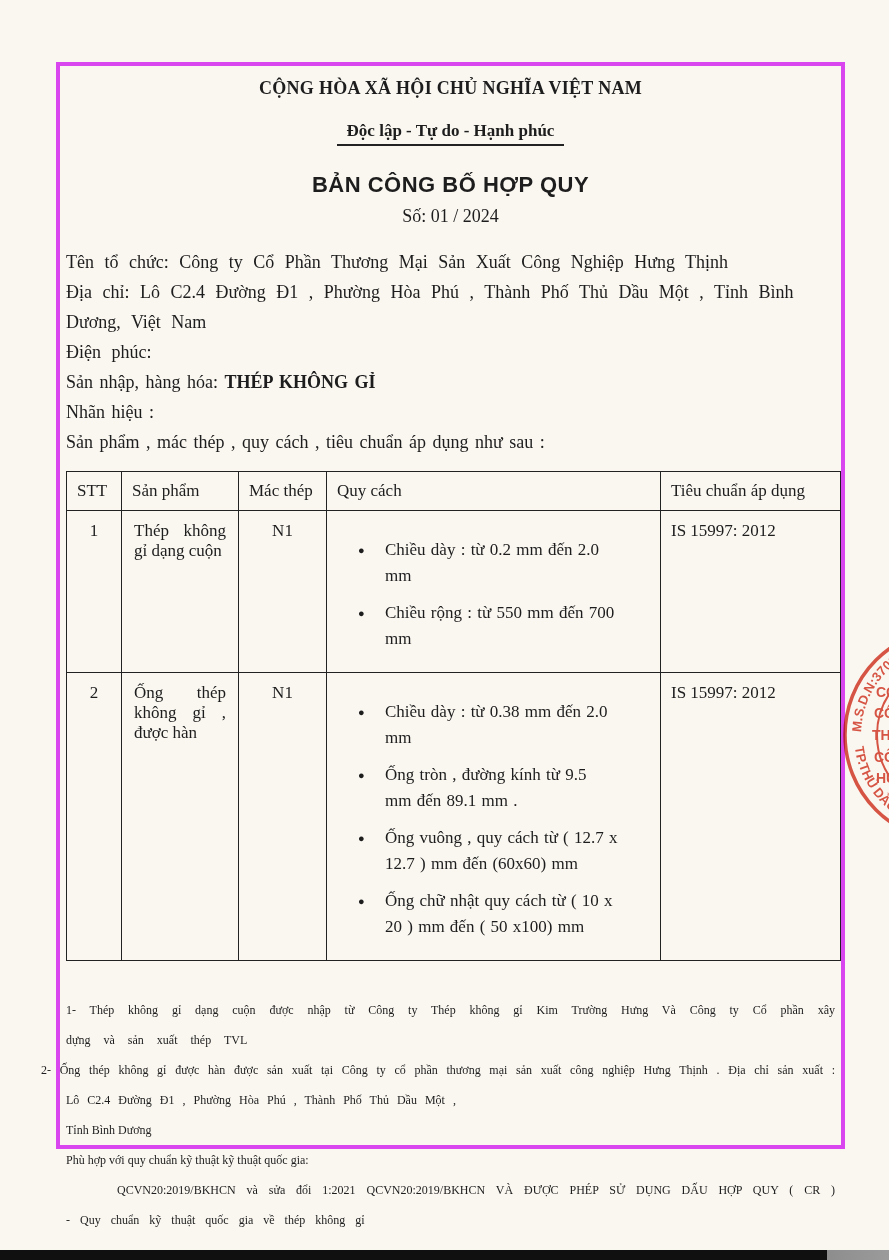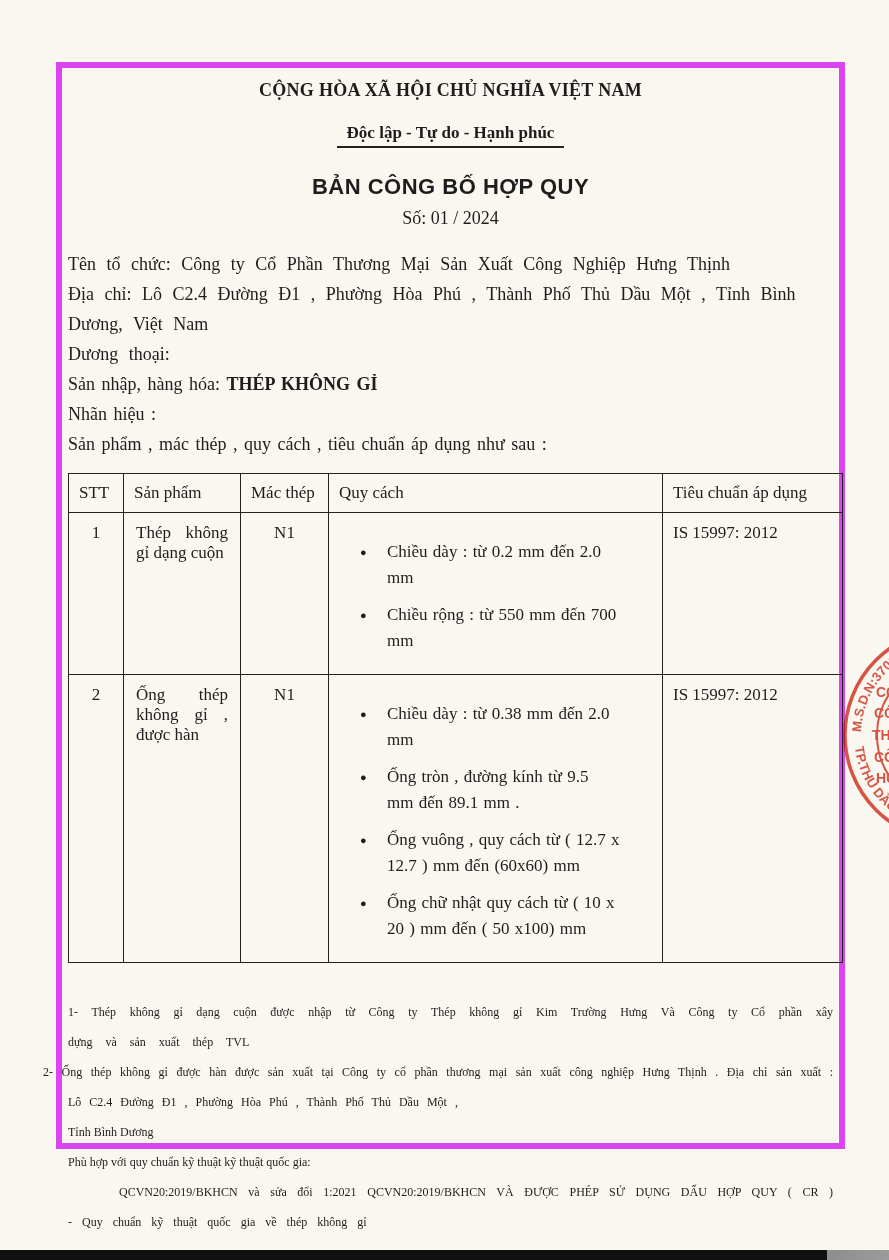--- a/index.html
+++ b/index.html
@@ -4,21 +4,21 @@
 <style>
   * { box-sizing: border-box; }
   html,body { margin:0; padding:0; background:#ffffff; }
   .page {
     position:relative; width:889px; height:1260px;
     background:#faf7f1; overflow:hidden;
     font-family:"Liberation Serif", serif; color:#1d1d1d;
   }
   .frame {
     position:absolute; left:56px; top:62px; width:789px; height:1087px;
-    border:6px solid #d946ef; padding:10px 6px 0 6px;
+    border:4px solid #d946ef; padding:10px 6px 0 6px;
   }
   .nat-header { text-align:center; margin-top:2px; }
   .nh1 { font-size:18px; font-weight:bold; letter-spacing:0.3px; }
   .nh2 {
     display:inline-block; font-size:17px; font-weight:bold;
     border-bottom:2px solid #222; padding:1px 10px 3px 10px; margin-top:3px;
   }
   .doc-title {
     text-align:center; font-family:"Liberation Sans", sans-serif;
     font-size:22px; font-weight:bold; letter-spacing:0.5px;
@@ -83,21 +83,21 @@
       <div class="nh1">CỘNG HÒA XÃ HỘI CHỦ NGHĨA VIỆT NAM</div><br>
       <div class="nh2">Độc lập - Tự do - Hạnh phúc</div>
     </div>
 
     <div class="doc-title">BẢN CÔNG BỐ HỢP QUY</div>
     <div class="doc-number">Số: 01 / 2024</div>
 
     <div class="body-text">
       <p class="p-main">Tên tổ chức: Công ty Cổ Phần Thương Mại Sản Xuất Công Nghiệp Hưng Thịnh</p>
       <p class="p-main">Địa chỉ: Lô C2.4 Đường Đ1 , Phường Hòa Phú , Thành Phố Thủ Dầu Một , Tỉnh Bình Dương, Việt Nam</p>
-      <p class="p-main">Dương thoại:</p>
+      <p class="p-main">Điện phúc:</p>
       <p class="p-indent"><span>Sản nhập, hàng hóa: </span><span class="b">THÉP KHÔNG GỈ</span></p>
       <p class="p-indent">Nhãn hiệu :</p>
       <p class="p-indent">Sản phẩm , mác thép , quy cách , tiêu chuẩn áp dụng như sau :</p>
     </div>
 
     <table class="spec">
       <colgroup>
         <col style="width:55px">
           <col style="width:117px">
           <col style="width:88px">

